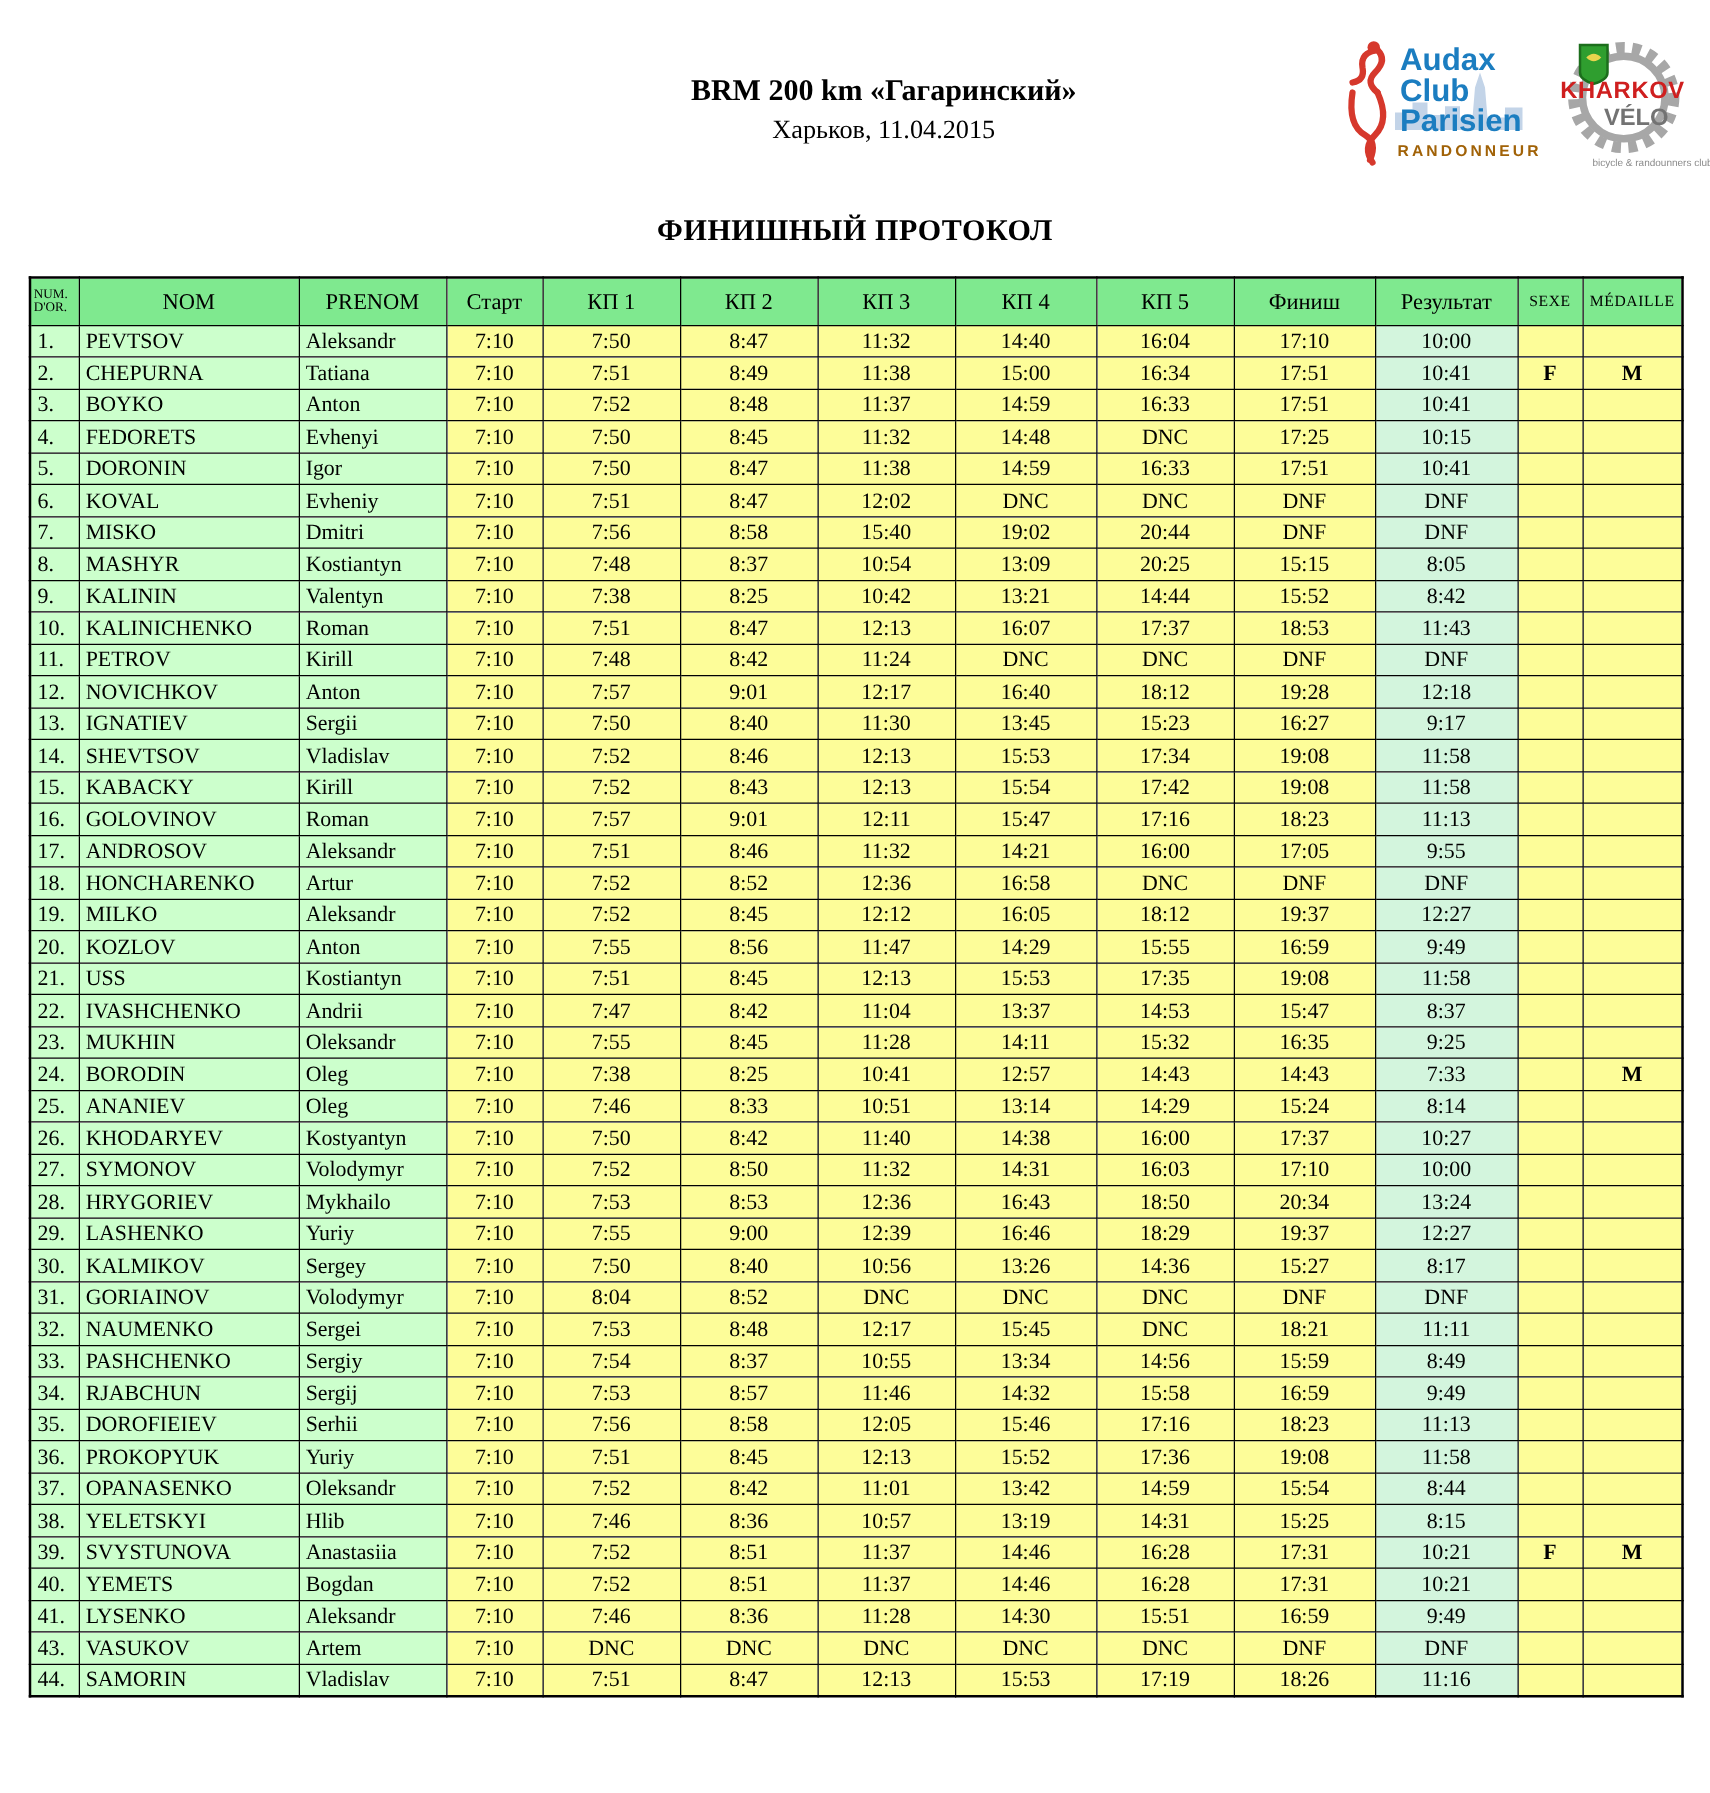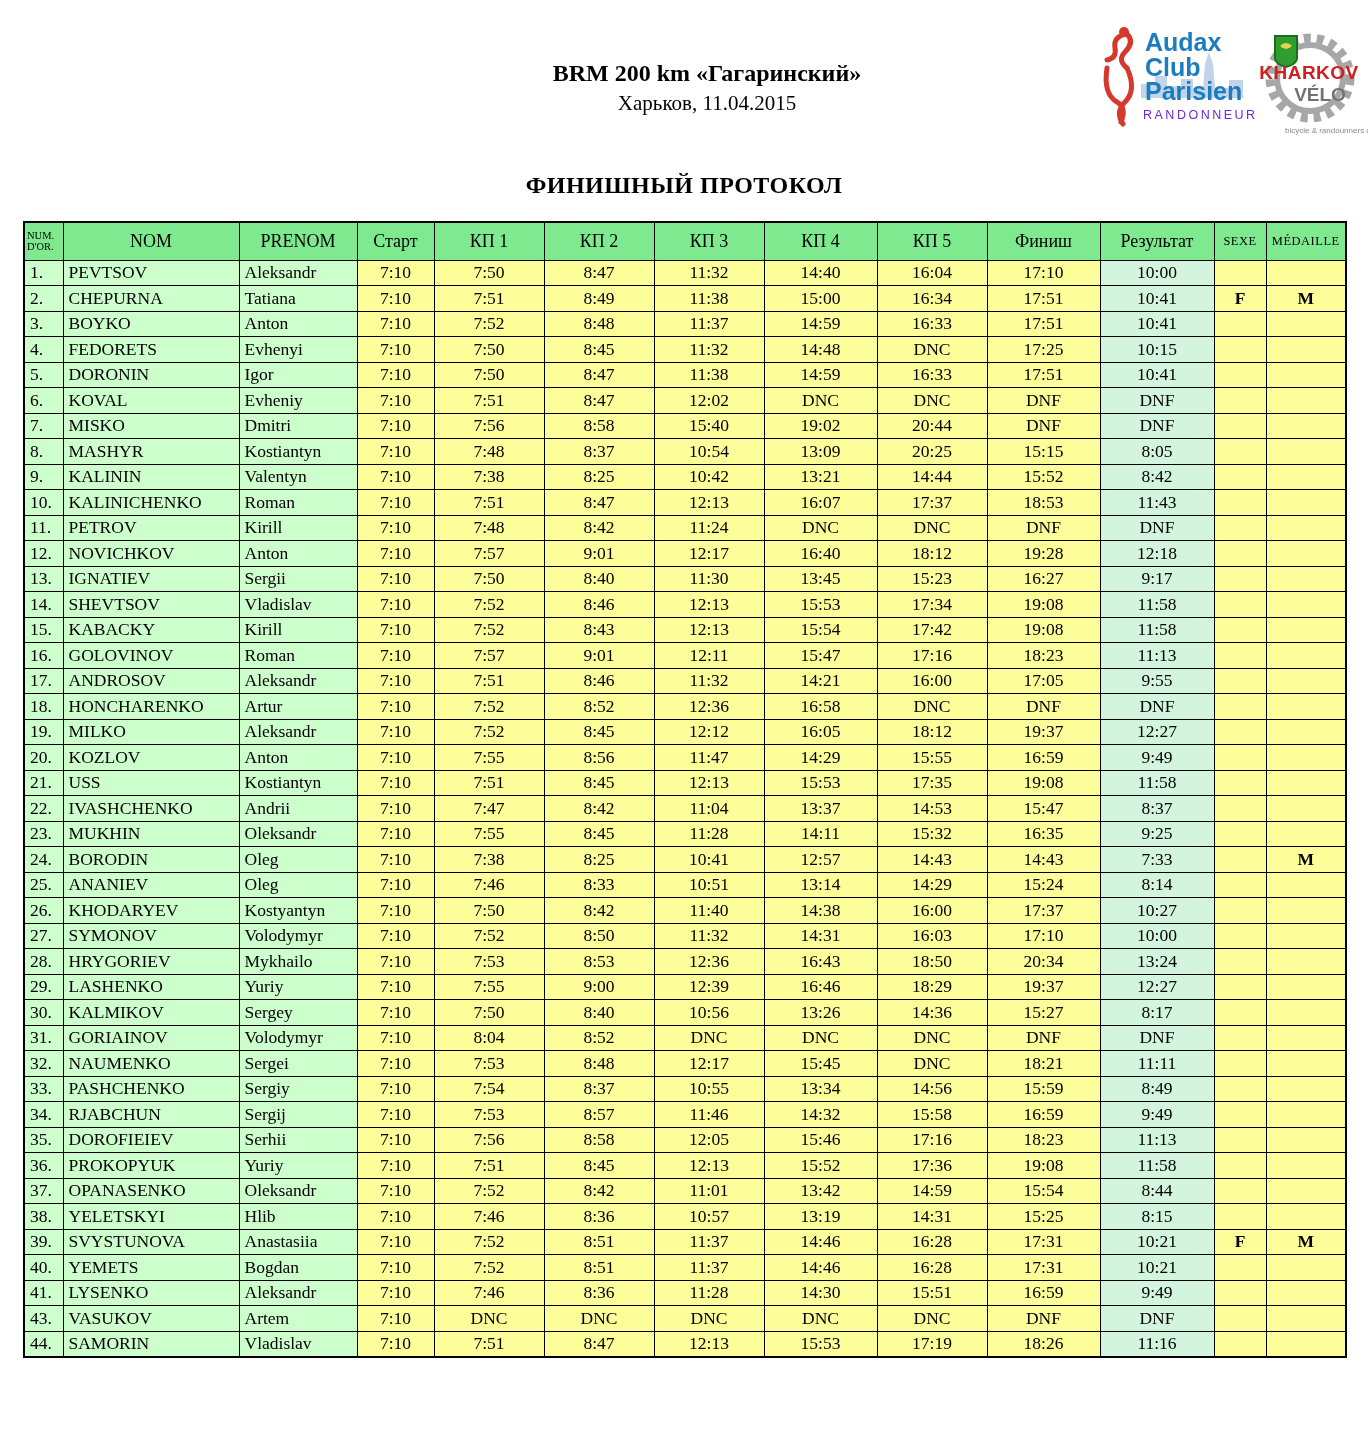--- a/index.html
+++ b/index.html
@@ -10,26 +10,26 @@
     font-family:"Liberation Serif","DejaVu Serif",serif; color:#000;
   }
 
   
   .title-block { padding-top:60px; text-align:center;padding-left:46px; }
   .event-title { font-size:24px; font-weight:bold; }
   .event-subtitle { font-size:21px; margin-top:4px; }
   .protocol-title { text-align:center; font-size:24px; font-weight:bold; margin-top:56px; letter-spacing:0.5px; }
 
   
-  .logos { position:absolute; top:24px; right:7px; display:flex; gap:8px; }
+  .logos { position:absolute; top:24px; right:18px; display:flex; gap:22px;align-items:flex-end; }
   .logo { position:relative; }
   .logo-acp { width:152px; height:112px; }
   .logo-acp svg { position:absolute; left:0; top:0; }
   .acp-text { position:absolute; left:48px; top:6px; font-family:"Liberation Sans",sans-serif; font-weight:bold; color:#1b7dc0; font-size:25px; line-height:0.98; }
-  .acp-tagline { position:absolute; left:46px; top:84px; font-family:"Liberation Sans",sans-serif; color:#6d28d9; font-size:12.5px; letter-spacing:2.5px; font-weight:normal; }
+  .acp-tagline { position:absolute; left:46px; top:84px; font-family:"Liberation Sans",sans-serif; color:#a16207; font-size:12.5px; letter-spacing:2.5px; font-weight:bold; }
   .logo-kharkov { width:104px; height:118px; }
   .logo-kharkov svg { position:absolute; left:0; top:0; }
   .kh-word1 { position:absolute; left:2px; top:38px; width:100px; text-align:center; font-family:"Liberation Sans",sans-serif; font-weight:bold; font-size:19px; color:#cf1f1f; letter-spacing:0.5px; }
   .kh-word2 { position:absolute; left:24px; top:60px; width:78px; text-align:center; font-family:"Liberation Sans",sans-serif; font-weight:bold; font-size:19px; color:#737373; }
   .kh-tagline { position:absolute; left:0; top:102px; width:104px; text-align:center; font-family:"Liberation Sans",sans-serif; font-size:8px; color:#8a8a8a;margin-left:24px; }
 
   
   .table-wrap { margin:22px 23px 0 23px; }
   table { border-collapse:collapse; table-layout:fixed; width:1322px; border:2px solid #000; }
   th, td { border:1px solid #000; overflow:hidden; white-space:nowrap; }

